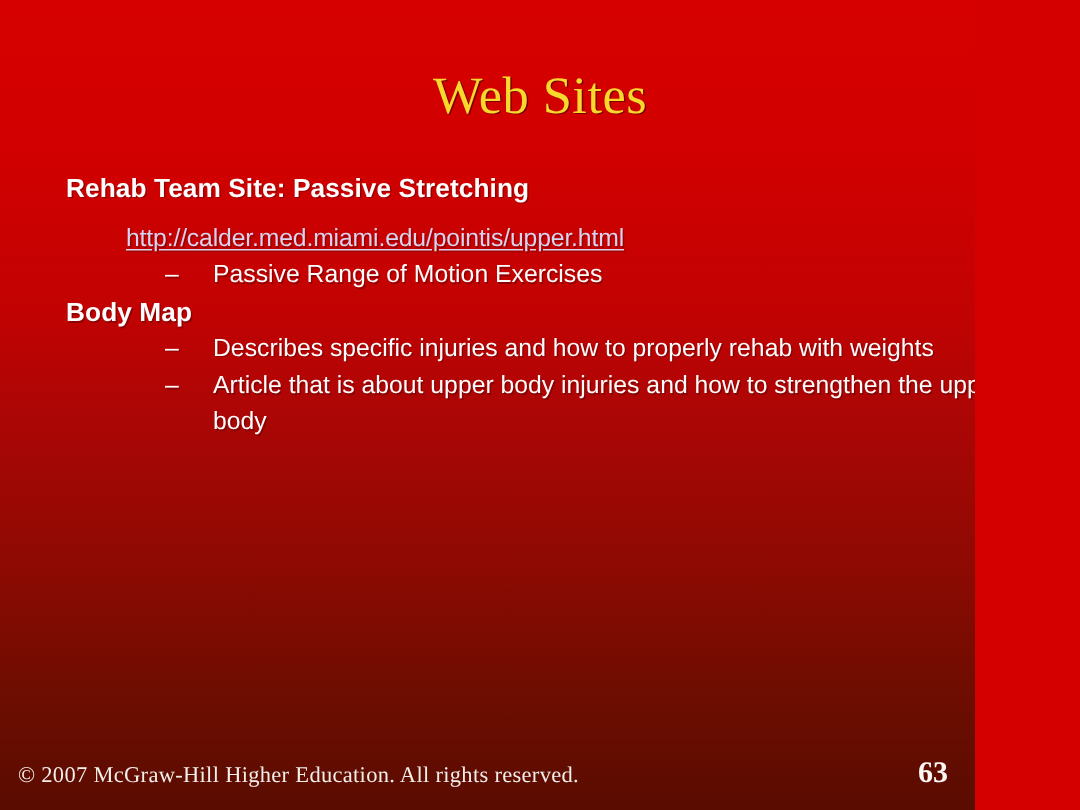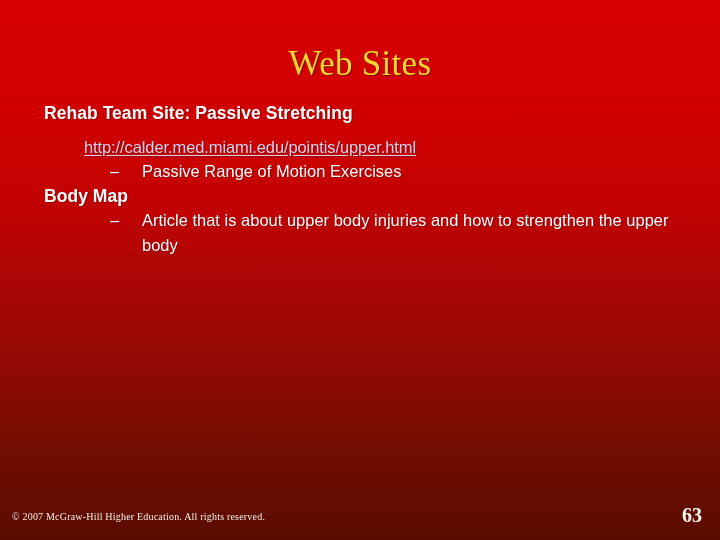--- a/index.html
+++ b/index.html
@@ -9,21 +9,21 @@
   body {
     width: 720px;
     height: 540px;
     overflow: hidden;
     font-family: "Liberation Sans", sans-serif;
     background: #d40000;
   }
 
   #slide {
     position: relative;
-    width: 720px;
+    width: 650px;
     height: 540px;
     background: linear-gradient(
         to bottom,
         #d60000 0%,
         #d20000 18%,
         #c20202 38%,
         #ab0606 52%,
         #8d0a02 70%,
         #6f0d01 85%,
         #5a0c00 100%);
@@ -47,21 +47,21 @@
     color: #f7d82c;
     letter-spacing: 0.3px;
     text-shadow: 1px 1px 0 rgba(60,0,0,0.55);
     white-space: nowrap;
   }
 
   
   #body-area {
     position: absolute;
     left: 44px;
-    top: 101px;
+    top: 113px;
     width: 646px;
   }
 
   .lvl1 {
     font-size: 17.5px;
     line-height: 24.5px;
     font-weight: bold;
     color: #fdfdfd;
     margin: 0 0 0 0;
     letter-spacing: 0.05px;
@@ -96,21 +96,21 @@
     width: 32px;
     text-indent: 0;
   }
 
   
   #footer-copyright {
     position: absolute;
     left: 12px;
     top: 511px;
     font-family: "Liberation Serif", serif;
-    font-size: 10px;
+    font-size: 15px;
     line-height: 12px;
     color: #f2eeea;
     letter-spacing: 0.2px;
     white-space: nowrap;
   }
   #footer-pagenum {
     position: absolute;
     right: 18px;
     top: 505px;
     font-family: "Liberation Serif", serif;
@@ -137,20 +137,23 @@
       <div class="lvl2">
         <span class="link">http://calder.med.miami.edu/pointis/upper.html</span>
       </div>
       <div class="lvl3">
         <span class="dash">–</span><span>Passive Range of Motion Exercises</span>
       </div>
     </div>
 
     <div class="block">
       <div class="lvl1">Body Map</div>
+      <div class="lvl3">
+        <span class="dash">–</span><span>Describes specific injuries and how to properly rehab with weights</span>
+      </div>
     </div>
 
     <div class="block">
       <div class="lvl3">
         <span class="dash">–</span><span>Article that is about upper body injuries and how to strengthen the upper body</span>
       </div>
     </div>
 
   </div>
 

